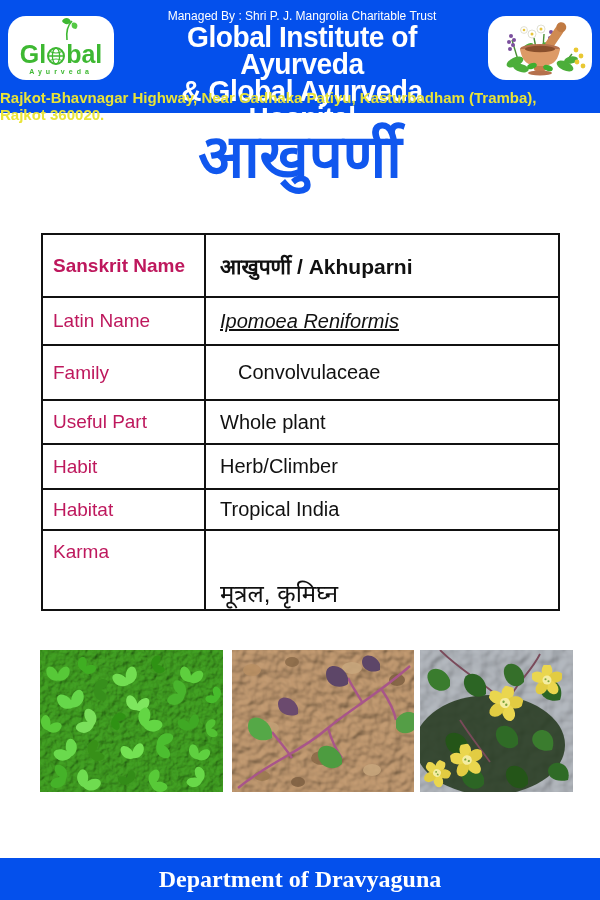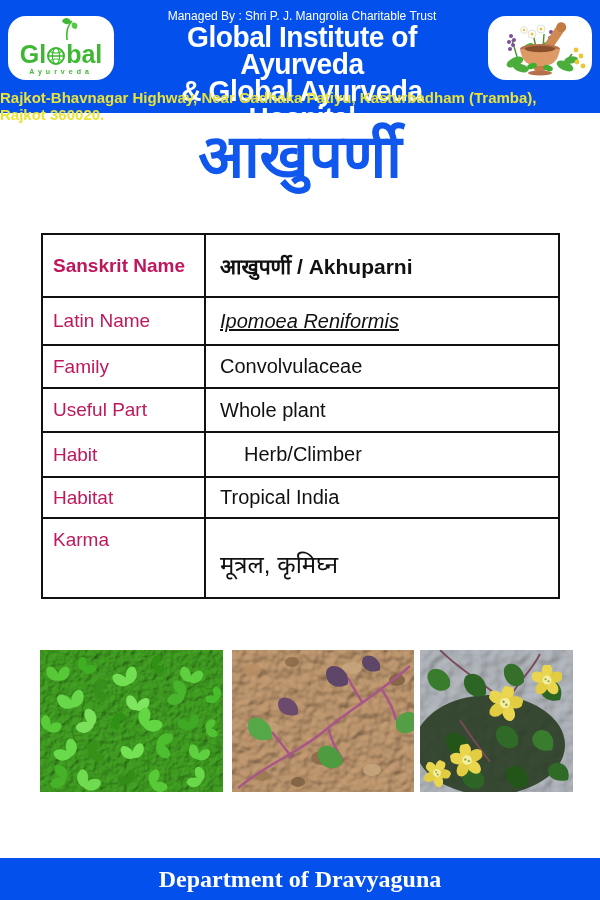--- a/index.html
+++ b/index.html
@@ -43,25 +43,25 @@
   .t-row:last-child { border-bottom:none; }
   .t-label { width:163px; border-right:2px solid #111; align-self:stretch;
              display:flex; align-items:center; padding-left:10px;
              font-size:19px; color:#be185d; }
   .t-value { flex:1; padding-left:14px; font-size:20px; color:#111; }
   .row-sanskrit { height:63px; }
   .row-sanskrit .t-label { font-weight:bold; }
   .row-sanskrit .t-value { font-weight:bold; font-size:21px; }
   .row-latin   { height:48px; }
   .row-latin .t-value { font-style:italic; text-decoration:underline; }
-  .row-family  { height:43px; }
+  .row-family  { height:55px;gap:18px; }
   .row-useful  { height:44px; }
-  .row-habit   { height:45px;gap:24px; }
+  .row-habit   { height:45px; }
   .row-habitat { height:41px; }
-  .row-karma   { height:78px; align-items:flex-start;border-radius:23px; }
+  .row-karma   { height:78px; align-items:flex-end;border-radius:23px; }
   .row-karma .t-label { align-items:flex-start; padding-top:10px; }
   .row-karma .t-value { font-weight:normal; font-size:24px; padding-top:28px; }
 
   
   .photo { position:absolute; top:650px; height:142px; overflow:hidden; }
   .photo svg { display:block; }
   .photo1 { left:40px;  width:183px; }
   .photo2 { left:232px; width:182px; }
   .photo3 { left:420px; width:153px; }
 

